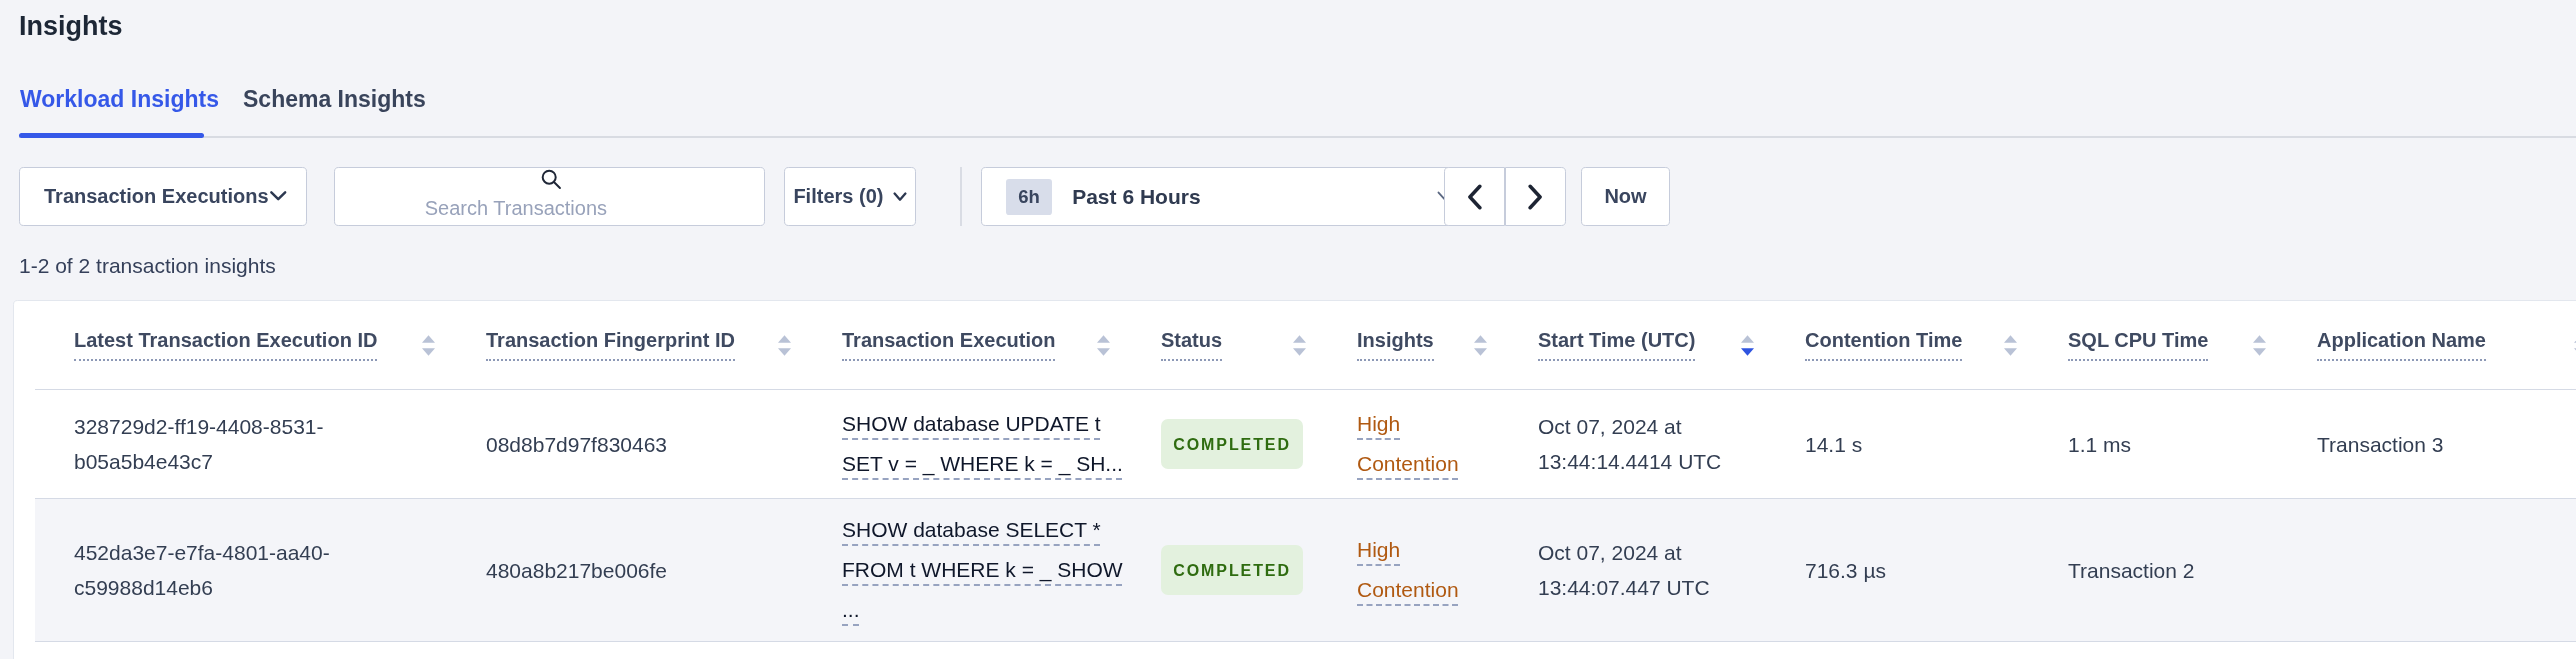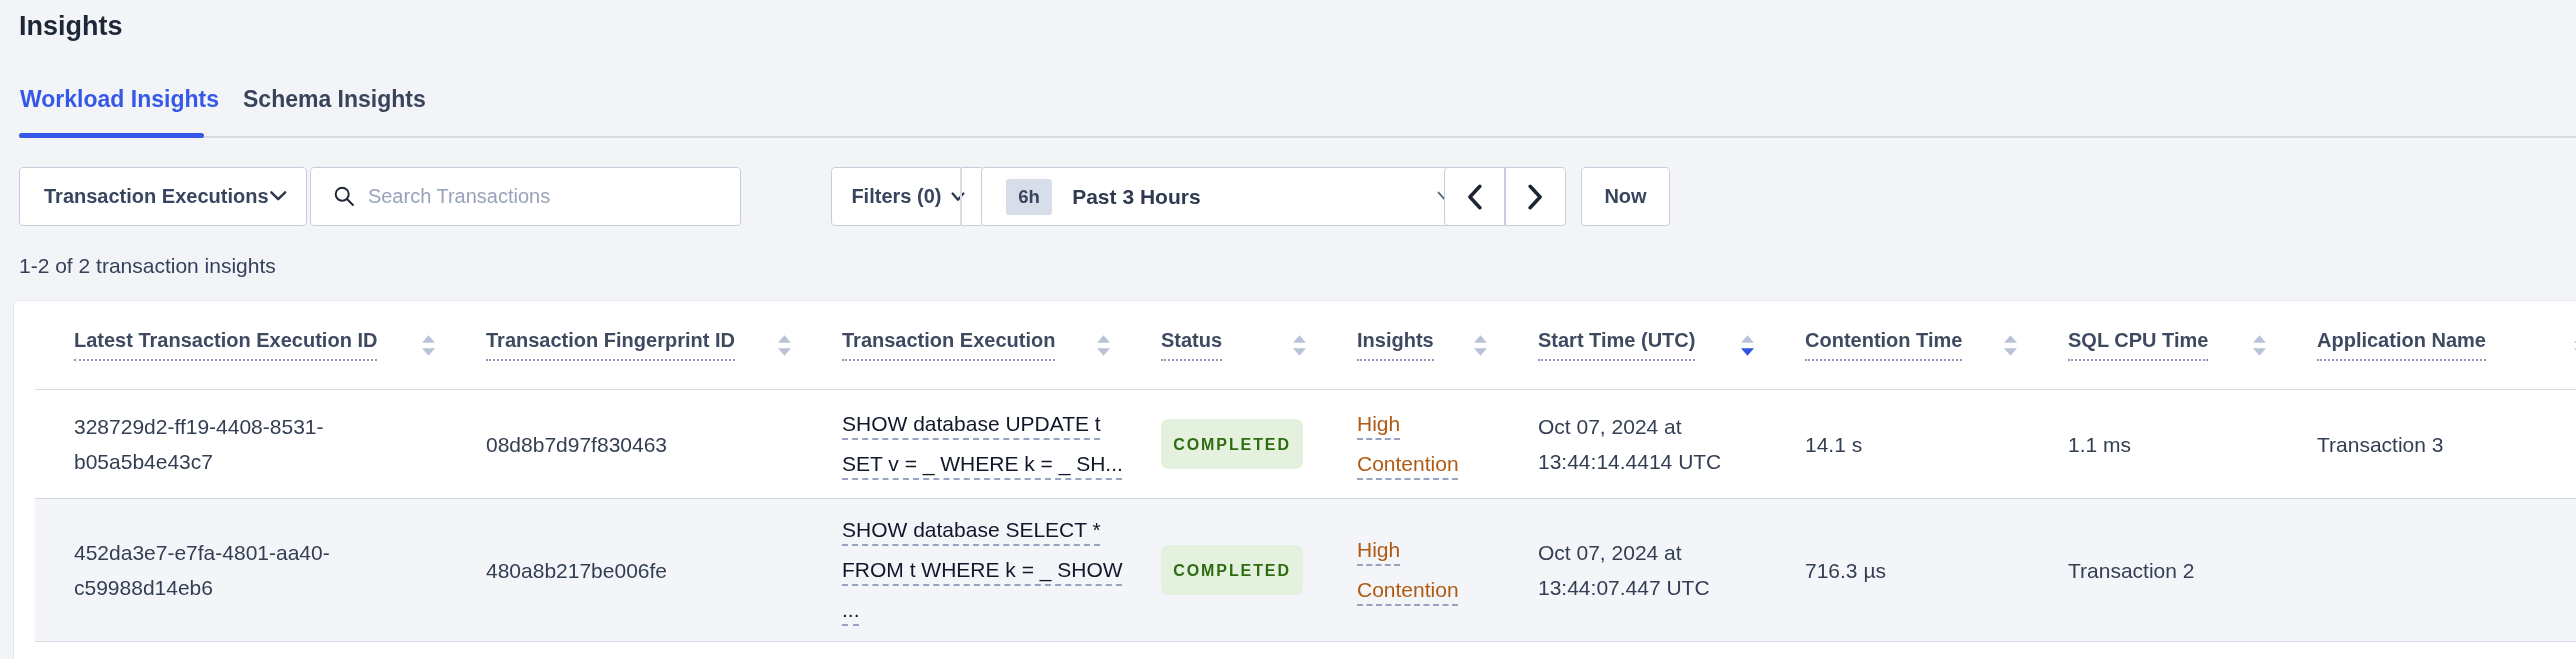--- a/index.html
+++ b/index.html
@@ -18,27 +18,27 @@
   .tabline-gray { left:19px; top:136px; width:2557px; height:2.3px; background:#d8dbe2; }
   .tabline-blue { left:18.5px; top:133px; width:185px; height:5.4px; background:#3558e8; border-radius:3.1px; }
 
   
   .btn {
     top:167px; height:59px; background:#fff; border:1.5px solid #c6ccdb; border-radius:4.6px;
     display:flex; align-items:center; font-size:20px; font-weight:600; color:#39455e;
     white-space:nowrap; cursor:pointer;
   }
   .type-dd { left:19px; width:288px; padding:0 23px 0 28px; justify-content:center; }
-  .search-box { left:310px; width:431px; padding:0 18.5px 0 21.6px; }
+  .search-box { left:334px; width:431px; padding:0 18.5px 0 21.6px;flex-direction:column; }
   .search-box input {
     border:none; outline:none; flex:1; font:inherit; font-weight:400; color:#39455e;
     margin-left:12.3px; background:transparent;
   }
   .search-box input::placeholder { color:#98a2ba; }
-  .filters-btn { left:831px; width:154px; justify-content:center; gap:9.2px; }
+  .filters-btn { left:784px; width:132px; justify-content:center; gap:9.2px; }
   .vdivider { left:960px; top:167px; width:1.5px; height:59px; background:#d9dce4; }
   .time-picker { left:981px; width:500px; padding:0 28px 0 24px; cursor:pointer; }
   .time-badge {
     background:#d8ddea; color:#39455e; font-size:18.5px; font-weight:700;
     padding:7px 12.3px; border-radius:3.1px; margin-right:20px;
   }
   .time-label { font-size:21px; font-weight:600; color:#2f3a50; flex:1; }
   .range-arrows { left:1444px; top:167px; display:flex; }
   .arrow-btn {
     width:61px; height:59px; background:#fff; border:1.5px solid #c6ccdb;
@@ -122,21 +122,21 @@
     <svg width="14" height="10" viewBox="0 0 18 13">
         <polyline points="2,2 9,10 16,2" fill="none" stroke="#2c3850" stroke-width="3" stroke-linecap="round" stroke-linejoin="round"></polyline>
       </svg>
   </span>
 </div>
 
 <div class="abs vdivider"></div>
 
 <div class="abs btn time-picker">
   <span class="time-badge">6h</span>
-  <span class="time-label">Past 3 Hours</span>
+  <span class="time-label">Past 6 Hours</span>
   <span>
     <svg width="15.4" height="10.8" viewBox="0 0 20 14">
         <polyline points="2,2 10,11 18,2" fill="none" stroke="#5b6882" stroke-width="2.4" stroke-linecap="round" stroke-linejoin="round"></polyline>
       </svg>
   </span>
 </div>
 
 <div class="abs range-arrows">
   <div class="arrow-btn prev">
     <span>

